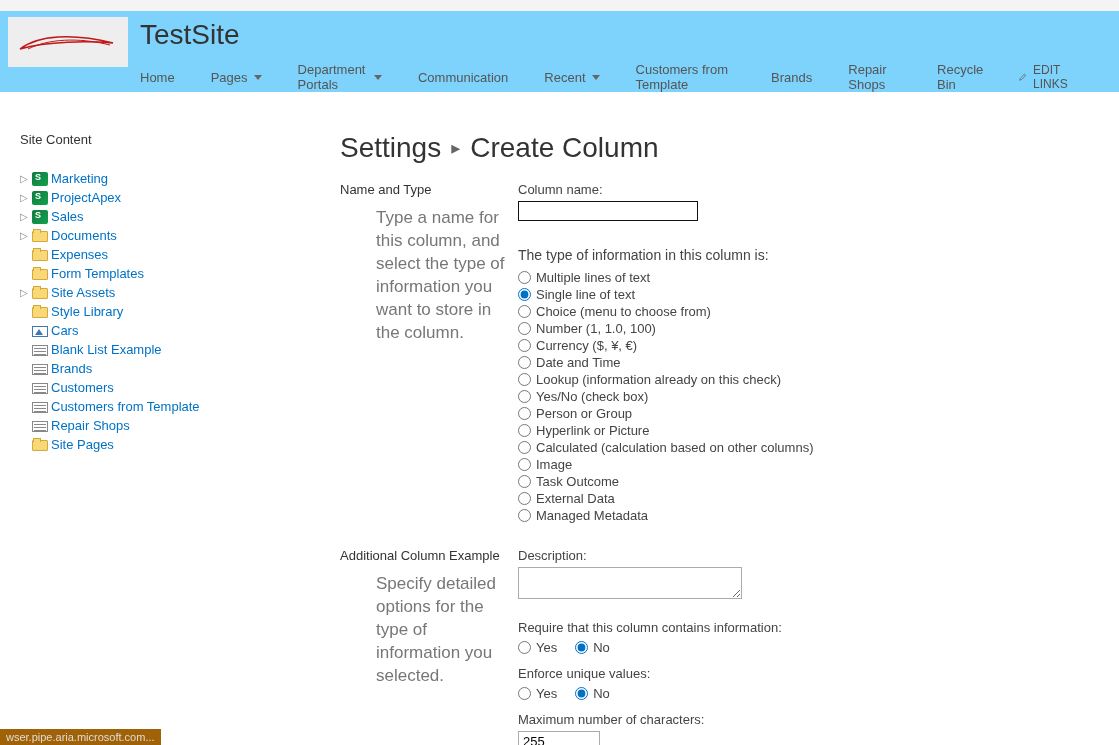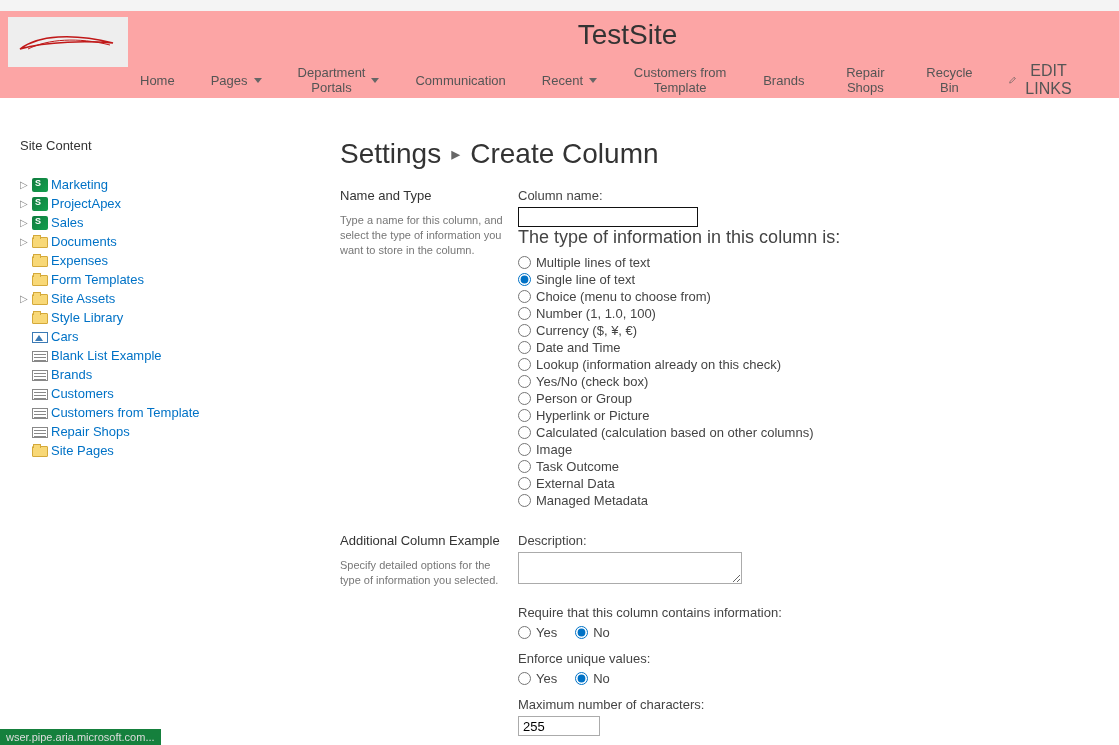--- a/index.html
+++ b/index.html
@@ -1,26 +1,26 @@
 <!DOCTYPE html>
 <html><head>
 <meta charset="utf-8">
 <style>
   * { box-sizing: border-box; margin: 0; padding: 0; }
   body { font-family: "Segoe UI", Tahoma, sans-serif; font-size: 13px; color: #333; background: #fff; }
   .suite-bar { height: 11px; background: #f4f4f4; }
-  .header { background: #fca5a5; padding: 6px 4px 0 4px; text-align: center; }
+  .header { background: #7dd3fc; padding: 6px 4px 0 4px; }
   .header-inner { display: flex; align-items: flex-start; }
   .logo-box { width: 120px; height: 50px; background: #eee; margin: 0 12px 10px 4px; position: relative; display: flex; align-items: center; justify-content: center;}
   .logo-swoosh { width: 100px; height: 22px; }
   .site-title { font-size: 28px; font-weight: 300; color: #333; line-height: 1; margin-top: 4px; }
   .top-nav { display: flex; align-items: center; gap: 36px; margin-top: 13px; flex:1; }
   .top-nav-item { color: #555; font-size: 13px; cursor: pointer; display:flex; align-items:center; gap:6px;}
   .caret { display:inline-block; width:0; height:0; border-left:4px solid transparent; border-right:4px solid transparent; border-top:5px solid #666;}
-  .edit-links { display:flex; align-items:center; gap:6px; color:#555; font-size:16px; cursor:pointer; margin-left:auto; margin-right:40px;}
+  .edit-links { display:flex; align-items:center; gap:6px; color:#555; font-size:12px; cursor:pointer; margin-left:auto; margin-right:40px;}
   .pencil { width:12px; height:12px; }
   .content { display:flex; padding: 40px 20px 0 20px; }
   .left-col { width: 320px; flex-shrink:0; }
   .tree-title { color:#333; font-size:13px; margin-bottom:22px; }
   .tree { list-style:none; }
   .tree li { display:flex; align-items:center; padding: 2px 0; font-size:13px; }
   .tree .link { color:#0072c6; cursor:pointer; }
   .tree .exp { display:inline-block; width:10px; color:#888; font-size:10px; margin-right:2px; cursor:pointer;}
   .ico { display:inline-block; width:16px; height:14px; margin-right:3px; position:relative; }
   .ico-sp { background: linear-gradient(135deg,#0f7b3e 0%, #13a04e 100%); border-radius:2px; }
@@ -31,31 +31,31 @@
   .ico-list::after{content:""; position:absolute; left:1px; top:2px; right:1px; height:1px; background:#888; box-shadow: 0 3px 0 #888, 0 6px 0 #888;}
   .ico-pic { background:#fff; border:1px solid #3b7ab5; height:11px; margin-top:2px;}
   .ico-pic::after{content:""; position:absolute; left:2px; top:2px; width:0;height:0; border-left:4px solid transparent; border-right:4px solid transparent; border-bottom:6px solid #3b7ab5;}
   .indent1 { padding-left: 14px; }
   .main { flex:1; }
   .breadcrumb { font-size: 28px; font-weight:300; color:#333; margin-bottom: 18px; display:flex; align-items:center; gap:10px;}
   .bc-sep { font-size:18px; color:#666; }
   .section { display:flex; margin-bottom: 24px; }
   .section-left { width: 178px; flex-shrink:0; padding-right: 12px; }
   .section-title { font-size:13px; color:#333; margin-bottom:10px; }
-  .section-desc { font-size:11px; color:#777; line-height:1.35; }
+  .section-desc { font-size:17px; color:#777; line-height:1.35;margin-left:36px; }
   .section-right { flex:1; max-width: 420px; }
   .field-label { font-size:13px; color:#444; margin-bottom:4px; }
   .text-input { width: 180px; height: 20px; border:1px solid #111; padding: 1px 4px; font-size:13px; }
-  .type-hint { margin-bottom:6px; font-size:18px; color:#444;}
+  .type-hint { margin-top: 26px; margin-bottom:6px; font-size:14px; color:#444;}
   .radio-row { display:flex; align-items:center; gap:5px; padding:1px 0; font-size:13px; color:#444;}
   .radio-row input { margin:0; accent-color:#0072c6; cursor:pointer;}
   .textarea { width:224px; height:32px; border:1px solid #ababab; resize:both; font-family:inherit; font-size:13px; padding:2px;}
   .inline-radios { display:flex; gap:18px; margin:4px 0 10px 0;}
   .small-input { width:82px; height:20px; border:1px solid #ababab; padding:1px 4px; font-size:13px;}
-  .status-bar { position:fixed; bottom:0; left:0; background:#15803d; color:#ddd; font-size:11px; padding:2px 6px; }
+  .status-bar { position:fixed; bottom:0; left:0; background:#a16207; color:#ddd; font-size:11px; padding:2px 6px; }
 </style>
 </head>
 <body>
 
 <div class="suite-bar"></div>
 
 <div class="header">
   <div class="header-inner">
     <div class="logo-box">
       <svg class="logo-swoosh" viewBox="0 0 100 22">

